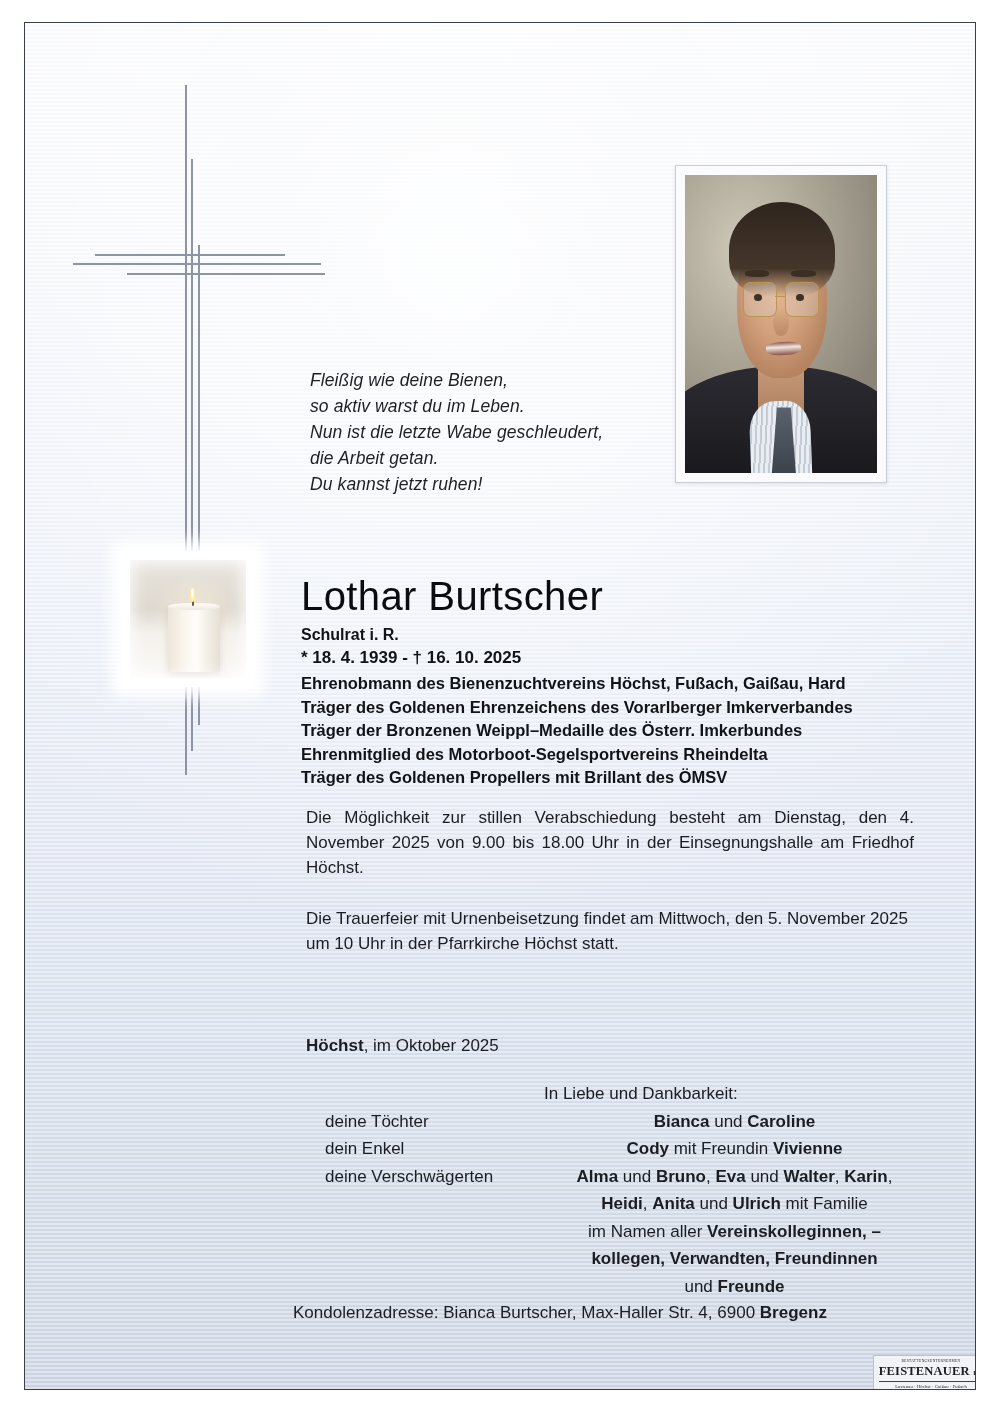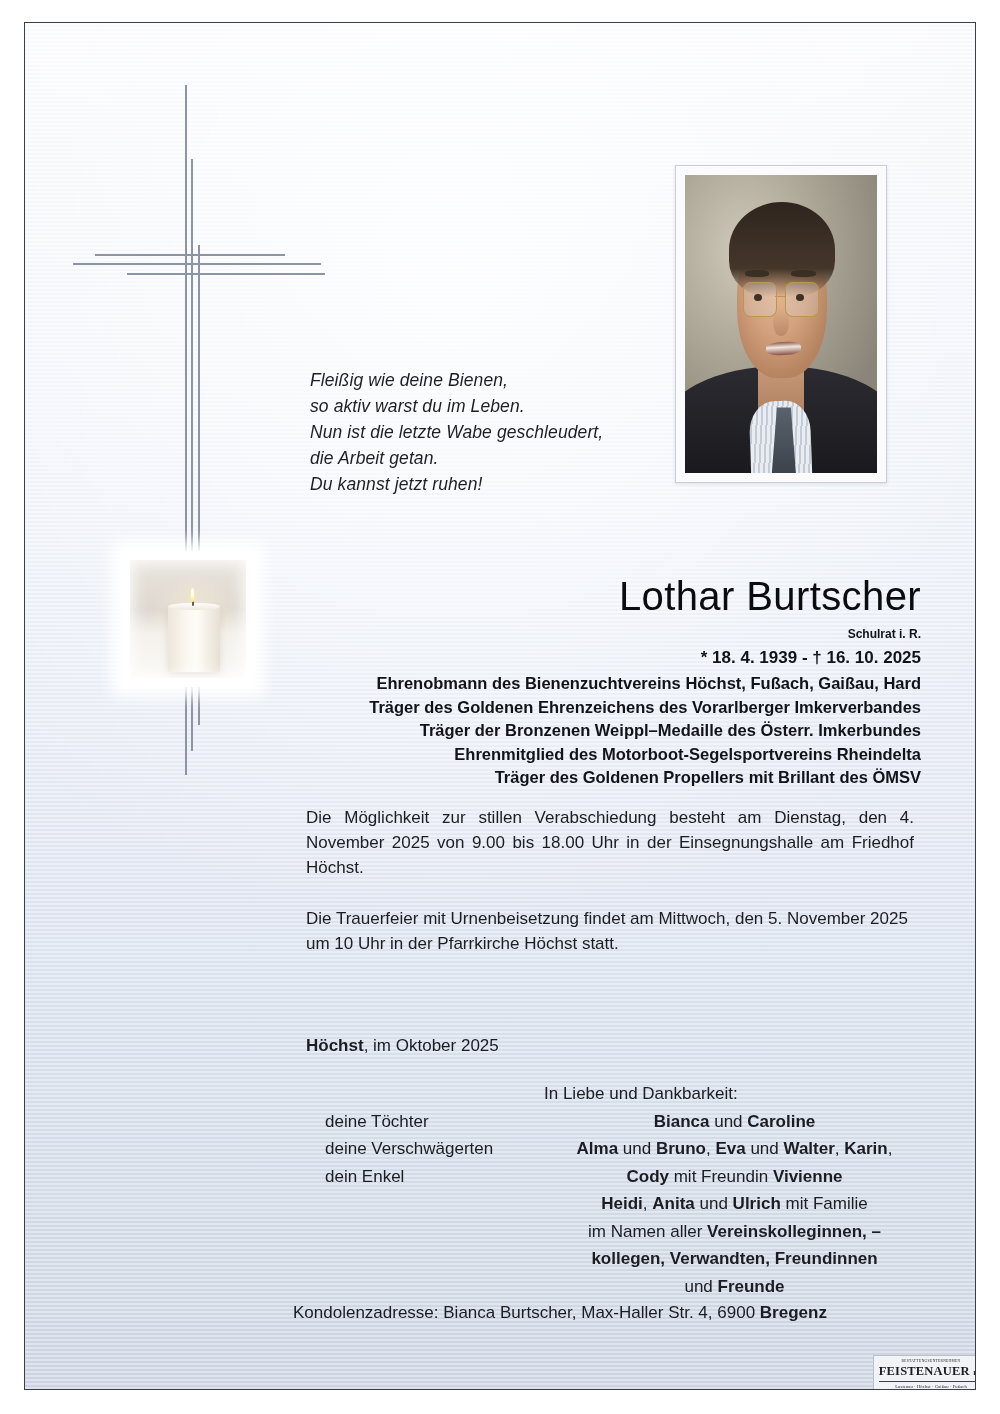--- a/index.html
+++ b/index.html
@@ -181,26 +181,26 @@
     background:linear-gradient(180deg,rgba(180,130,95,0) 0%,rgba(160,110,80,.45) 100%);
     border-radius:50%;
   }
 
   
   .poem{
     position:absolute;left:285px;top:344px;
     font-style:italic;font-size:17.5px;line-height:26px;color:#1d1f24;
     letter-spacing:.1px;
   }
-  .name-block{position:absolute;left:276px;top:550px;width:620px;text-align:right;}
+  .name-block{position:absolute;left:276px;top:550px;width:620px;text-align:left;}
   .name{
     font-size:40px;line-height:46px;color:#0b0c0f;font-weight:400;
     letter-spacing:.4px;
   }
-  .subtitle{font-size:12px;line-height:23px;font-weight:700;color:#111318;margin-top:4px;}
+  .subtitle{font-size:16px;line-height:23px;font-weight:700;color:#111318;margin-top:4px;}
   .dates{font-size:17px;line-height:24px;font-weight:700;color:#111318;}
   .honours{font-size:16.5px;line-height:23.5px;font-weight:700;color:#111318;margin-top:2px;}
 
   .body-text{position:absolute;left:281px;top:782px;width:608px;}
   .body-text p{
     margin:0 0 26px 0;font-size:17px;line-height:25px;color:#1b1d22;
     text-align:justify;
   }
   .body-text p.last{text-align:left;}
   .place-line{
@@ -319,26 +319,26 @@
       <b>Höchst</b><span>, im Oktober 2025</span>
     </div>
 
     <div class="family">
       <div class="intro">In Liebe und Dankbarkeit:</div>
       <div class="row">
         <div class="lbl">deine Töchter</div>
         <div class="val"><b>Bianca</b> und <b>Caroline</b></div>
       </div>
       <div class="row">
+        <div class="lbl">dein Enkel</div>
+        <div class="val"><b>Cody</b> mit Freundin <b>Vivienne</b></div>
+      </div>
+      <div class="row">
         <div class="lbl">deine Verschwägerten</div>
         <div class="val"><b>Alma</b> und <b>Bruno</b>, <b>Eva</b> und <b>Walter</b>, <b>Karin</b>,</div>
-      </div>
-      <div class="row">
-        <div class="lbl">dein Enkel</div>
-        <div class="val"><b>Cody</b> mit Freundin <b>Vivienne</b></div>
       </div>
       <div class="row">
         <div class="lbl"></div>
         <div class="val"><b>Heidi</b>, <b>Anita</b> und <b>Ulrich</b> mit Familie</div>
       </div>
       <div class="row">
         <div class="lbl"></div>
         <div class="val">im Namen aller <b>Vereinskolleginnen, –</b></div>
       </div>
       <div class="row">

